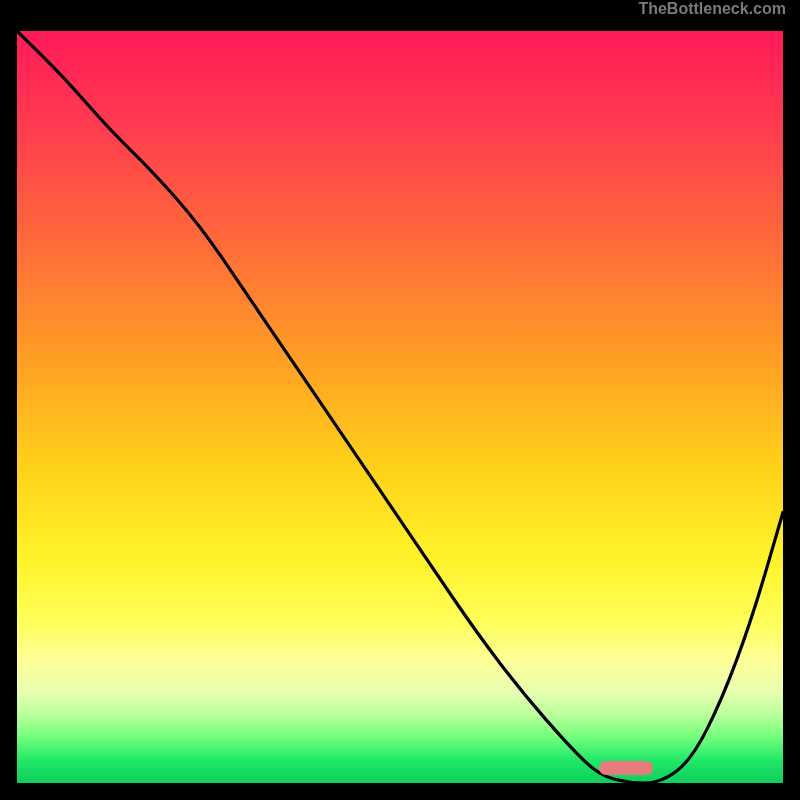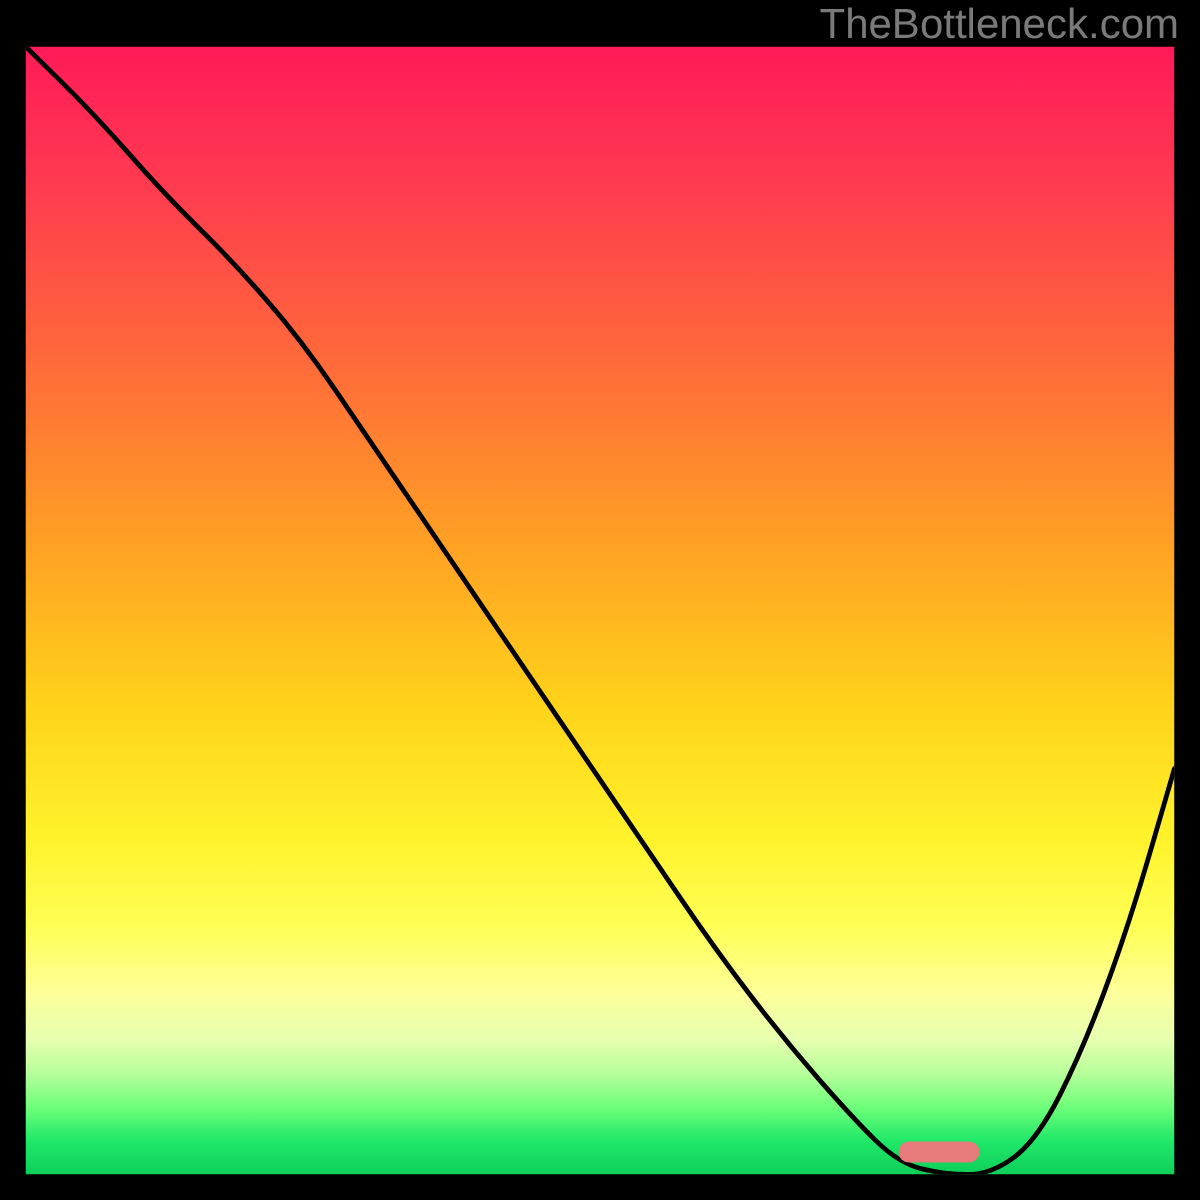--- a/index.html
+++ b/index.html
@@ -34,22 +34,22 @@
       #6fff7a 94%,
       #20e868 97%,
       #0dcf5a 100%
     );
   }
   .watermark {
     position: absolute;
     top: 0;
     right: 14px;
     color: #7a7a7a;
-    font-size: 28px;
-    font-weight: 400;
+    font-size: 16px;
+    font-weight: 700;
     letter-spacing: 0px;
   }
   svg.curve {
     position: absolute;
     left: 0;
     top: 0;
     width: 100%;
     height: 100%;
   }
   .marker {

